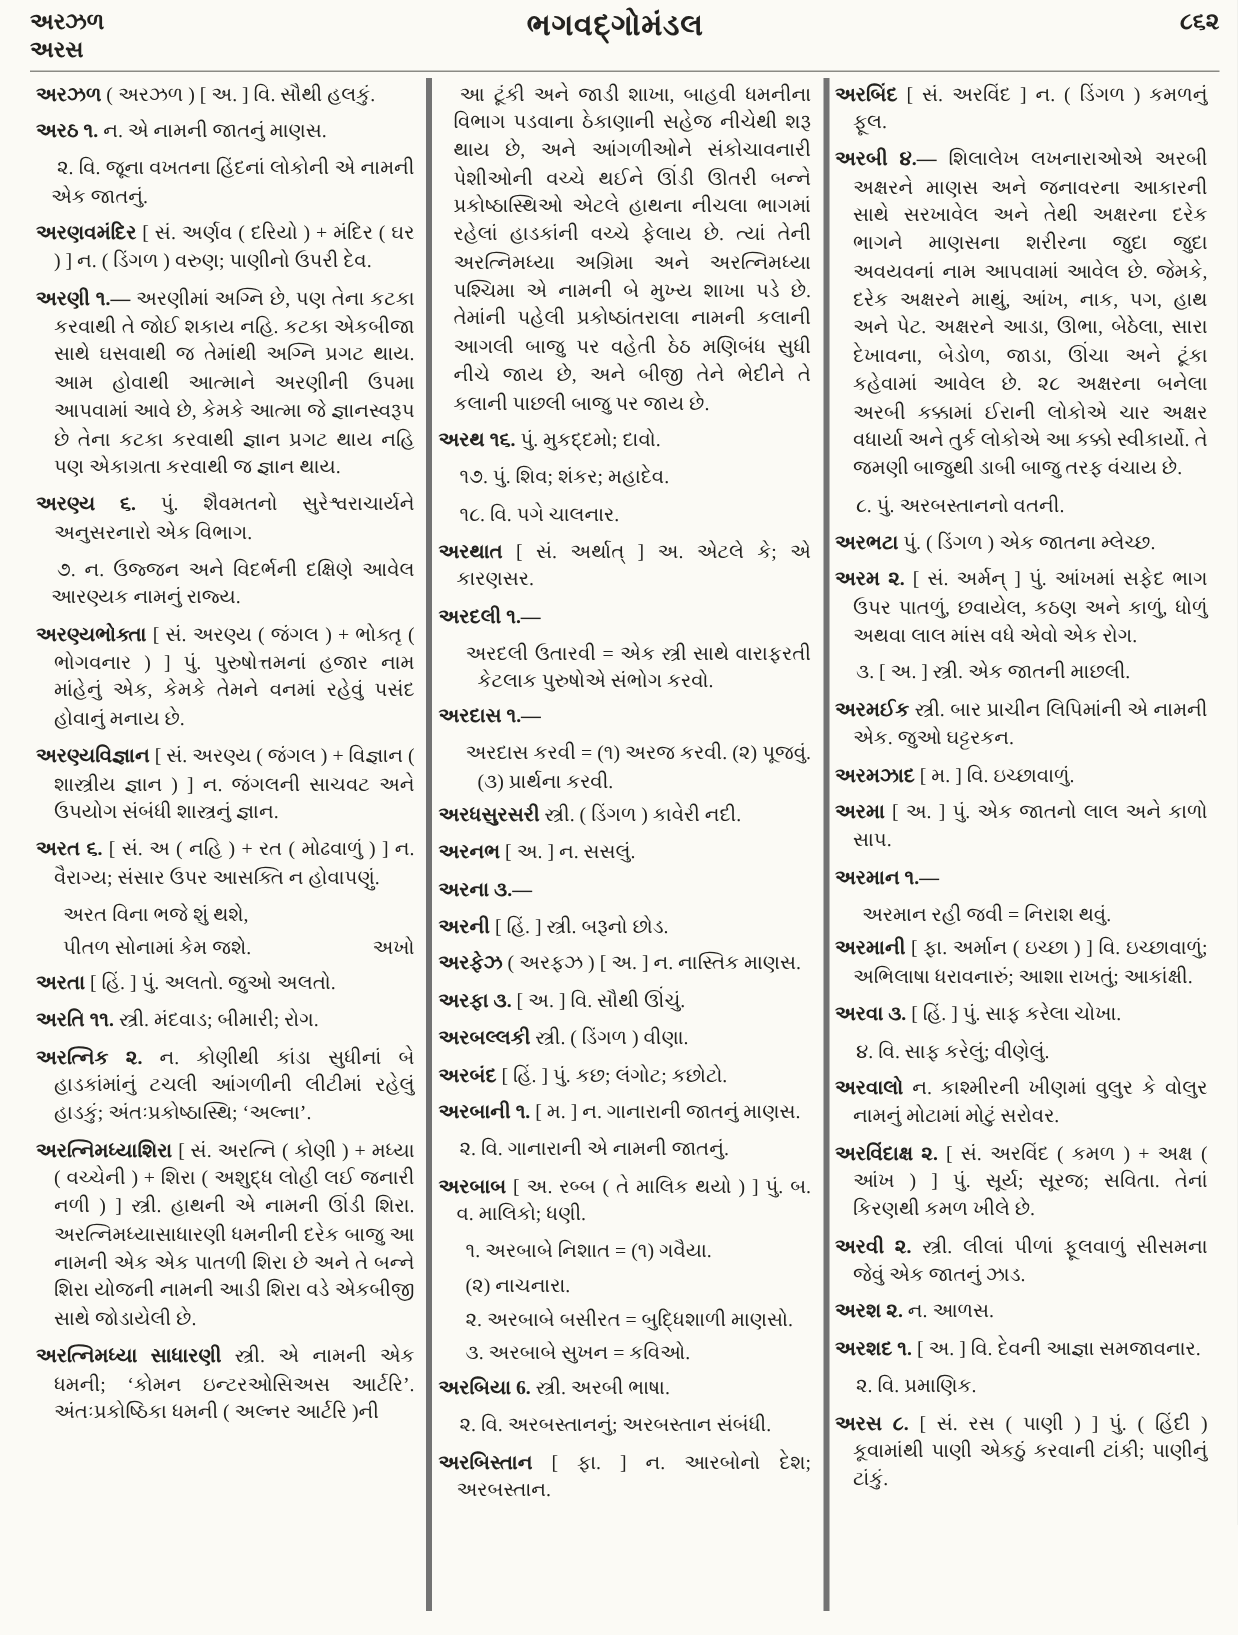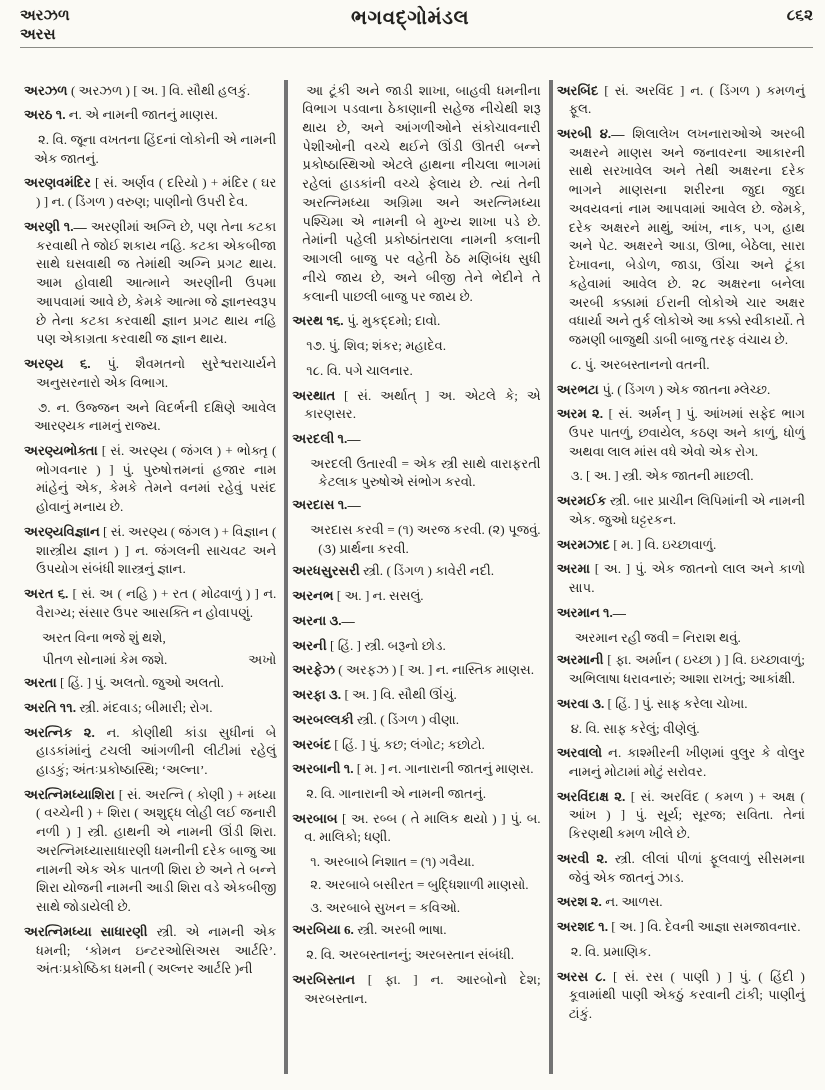--- a/index.html
+++ b/index.html
@@ -28,21 +28,21 @@
   .center-title{font-size:20px;letter-spacing:.5px;transform:translateX(-18px);}
   .page-num{font-size:15.5px;}
   .head-rule{border:0;border-top:1px solid #8a8a84;margin:3px 0 4px 0;}
 
   .columns{
     position:relative;z-index:2;
     display:grid;grid-template-columns:1fr 1fr 1fr;
     column-gap:0;
     height:1022px;overflow:hidden;
   }
-  .column{padding:2px 8px 0 4px;overflow:hidden;margin-top:28px;}
+  .column{padding:2px 8px 0 4px;overflow:hidden;}
   .column + .column{border-left:4px solid #737373;}
 
   .para{
     margin:0 0 6px 0;
     font-size:13.2px;line-height:1.42;
     text-align:justify;
     text-justify:inter-word;
   }
   .para b{font-weight:bold;}
   .indent-0{padding-left:12px;text-indent:-12px;}
@@ -109,20 +109,21 @@
         <p class="para indent-0"><b>અરના ૩.— </b></p>
         <p class="para indent-0"><b>અરની </b><span>[ હિં. ] સ્ત્રી. બરૂનો છોડ.</span></p>
         <p class="para indent-0"><b>અરફેઝ </b><span>( અરફઝ ) [ અ. ] ન. નાસ્તિક માણસ.</span></p>
         <p class="para indent-0"><b>અરફા ૩. </b><span>[ અ. ] વિ. સૌથી ઊંચું.</span></p>
         <p class="para indent-0"><b>અરબલ્લકી </b><span>સ્ત્રી. ( ડિંગળ ) વીણા.</span></p>
         <p class="para indent-0"><b>અરબંદ </b><span>[ હિં. ] પું. કછ; લંગોટ; કછોટો.</span></p>
         <p class="para indent-0"><b>અરબાની ૧. </b><span>[ મ. ] ન. ગાનારાની જાતનું માણસ.</span></p>
         <p class="para indent-1"><span>૨. વિ. ગાનારાની એ નામની જાતનું.</span></p>
         <p class="para indent-0"><b>અરબાબ </b><span>[ અ. રબ્બ ( તે માલિક થયો ) ] પું. બ. વ. માલિકો; ધણી.</span></p>
         <p class="para indent-2"><span>૧. અરબાબે નિશાત = (૧) ગવૈયા.</span></p>
+        <p class="para indent-2"><span>(૨) નાચનારા.</span></p>
         <p class="para indent-2"><span>૨. અરબાબે બસીરત = બુદ્ધિશાળી માણસો.</span></p>
         <p class="para indent-2"><span>૩. અરબાબે સુખન = કવિઓ.</span></p>
         <p class="para indent-0"><b>અરબિયા 6. </b><span>સ્ત્રી. અરબી ભાષા.</span></p>
         <p class="para indent-1"><span>૨. વિ. અરબસ્તાનનું; અરબસ્તાન સંબંધી.</span></p>
         <p class="para indent-0"><b>અરબિસ્તાન </b><span>[ ફા. ] ન. આરબોનો દેશ; અરબસ્તાન.</span></p>
       </div>
       <div class="column">
         <p class="para indent-0"><b>અરબિંદ </b><span>[ સં. અરવિંદ ] ન. ( ડિંગળ ) કમળનું ફૂલ.</span></p>
         <p class="para indent-0"><b>અરબી ૪.— </b><span>શિલાલેખ લખનારાઓએ અરબી અક્ષરને માણસ અને જનાવરના આકારની સાથે સરખાવેલ અને તેથી અક્ષરના દરેક ભાગને માણસના શરીરના જુદા જુદા અવયવનાં નામ આપવામાં આવેલ છે. જેમકે, દરેક અક્ષરને માથું, આંખ, નાક, પગ, હાથ અને પેટ. અક્ષરને આડા, ઊભા, બેઠેલા, સારા દેખાવના, બેડોળ, જાડા, ઊંચા અને ટૂંકા કહેવામાં આવેલ છે. ૨૮ અક્ષરના બનેલા અરબી કક્કામાં ઈરાની લોકોએ ચાર અક્ષર વધાર્યા અને તુર્ક લોકોએ આ કક્કો સ્વીકાર્યો. તે જમણી બાજુથી ડાબી બાજુ તરફ વંચાય છે.</span></p>
         <p class="para indent-1"><span>૮. પું. અરબસ્તાનનો વતની.</span></p>

